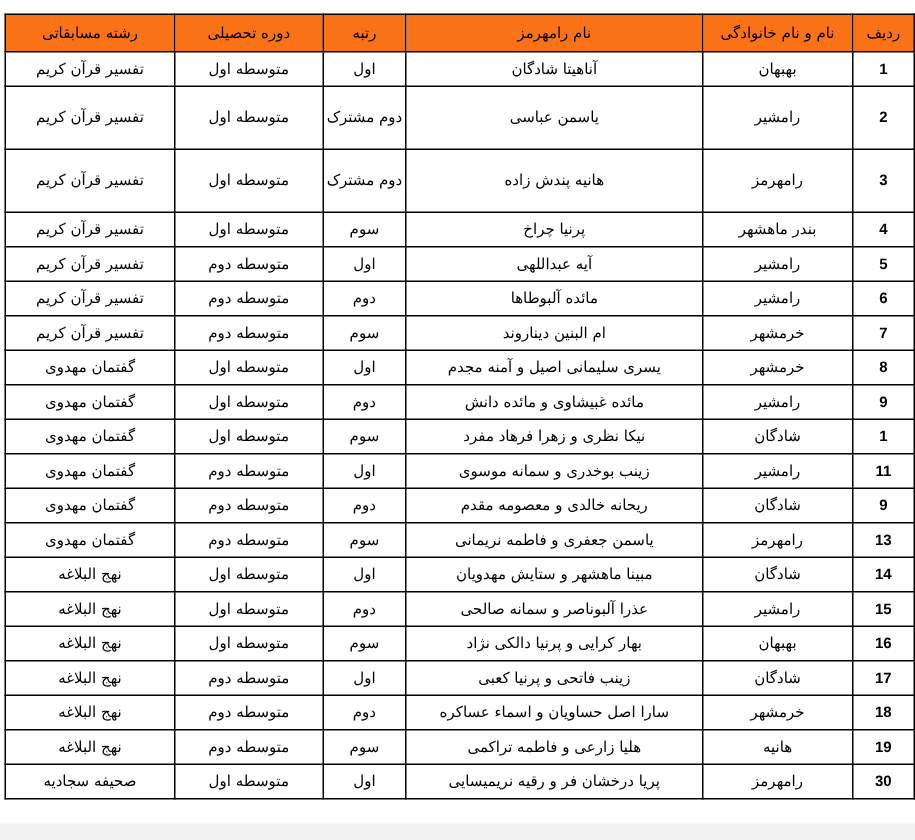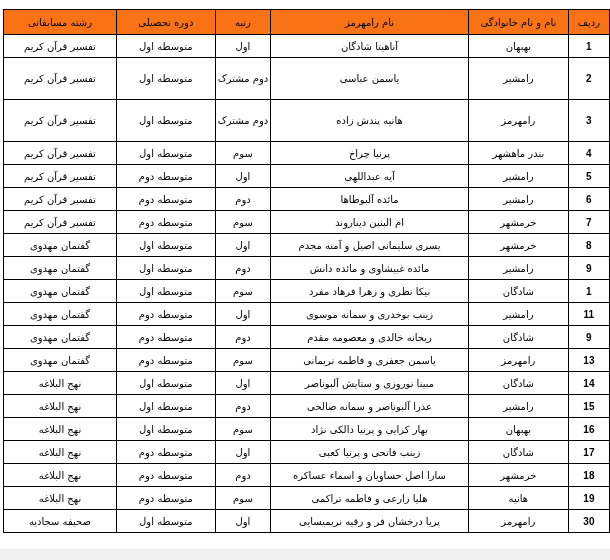--- a/index.html
+++ b/index.html
@@ -193,21 +193,21 @@
           <td class="num">13</td>
           <td>رامهرمز</td>
           <td>یاسمن جعفری و فاطمه نریمانی</td>
           <td>سوم</td>
           <td>متوسطه دوم</td>
           <td>گفتمان مهدوی</td>
         </tr>
         <tr>
           <td class="num">14</td>
           <td>شادگان</td>
-          <td>مبینا نوروزی و ستایش آلبوناصر</td>
+          <td>مبینا ماهشهر و ستایش مهدویان</td>
           <td>اول</td>
           <td>متوسطه اول</td>
           <td>نهج البلاغه</td>
         </tr>
         <tr>
           <td class="num">15</td>
           <td>رامشیر</td>
           <td>عذرا آلبوناصر و سمانه صالحی</td>
           <td>دوم</td>
           <td>متوسطه اول</td>

